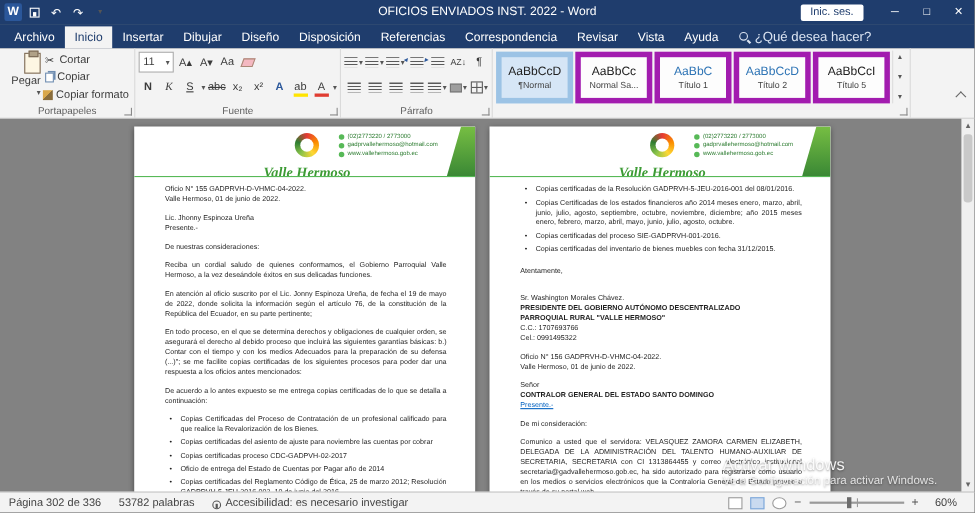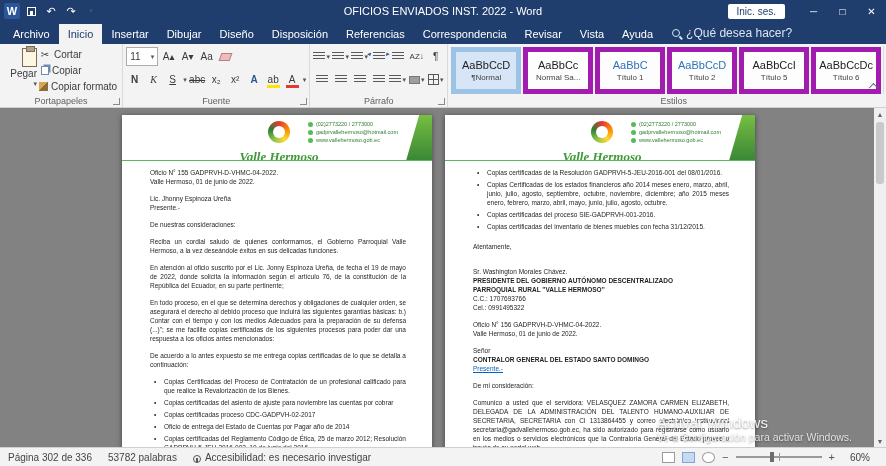--- a/index.html
+++ b/index.html
@@ -346,31 +346,26 @@
           <div class="stylecard blue">
             <span class="sprev">AaBbCcD</span>
             <span class="sname">Título 2</span>
           </div>
 
           <div class="stylecard">
             <span class="sprev">AaBbCcI</span>
             <span class="sname">Título 5</span>
           </div>
 
-          <div class="stylecard">
-            <span class="sprev">AaBbCcDc</span>
-            <span class="sname">Título 6</span>
-          </div>
         </div>
       <div class="galscroll">
         <span>▴</span>
         <span>▾</span>
         <span>▾</span>
       </div>
-      <div class="glabel">Estilos</div>
       <i class="launcher"></i>
     </div>
 
 
     <i class="collapse"></i>
   </div>
 
   <div class="docarea">
 
     <div class="page page1">

